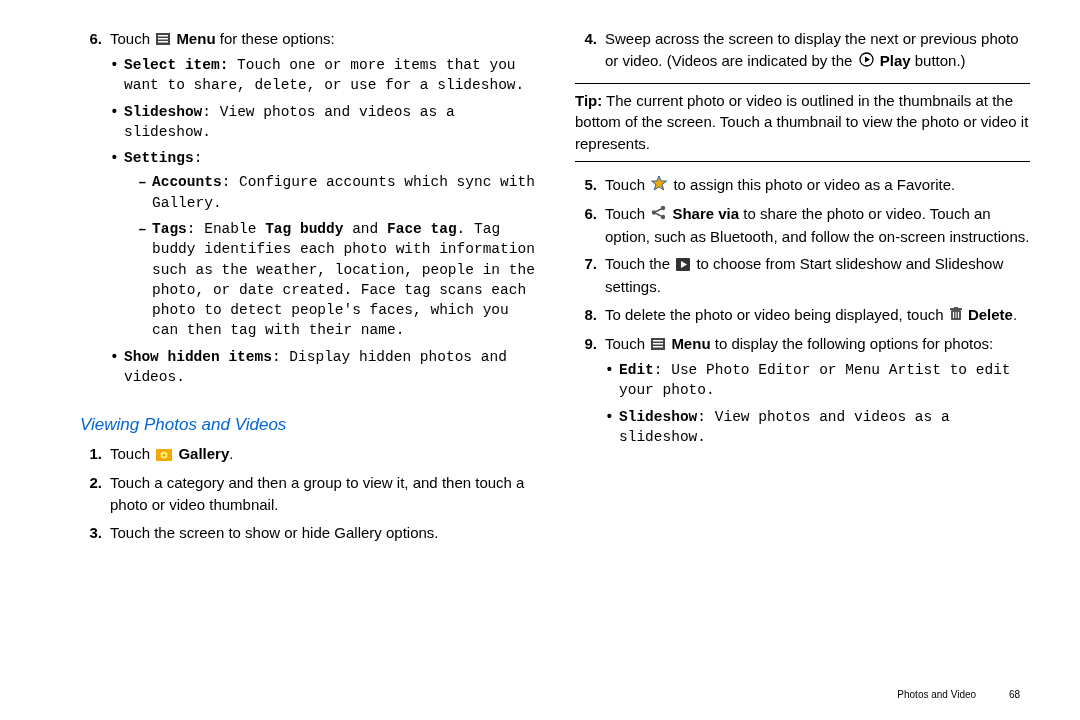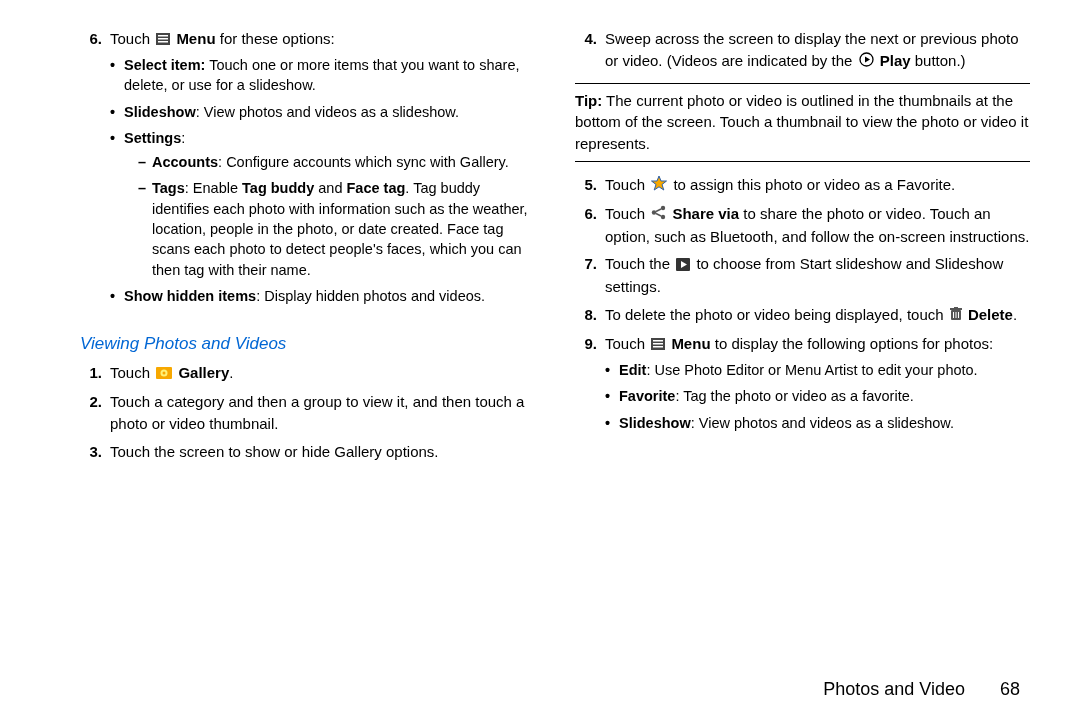--- a/index.html
+++ b/index.html
@@ -56,20 +56,21 @@
     list-style: none;
     margin: 4px 0 0 0;
     padding: 0;
   }
   ul.bullets > li {
     position: relative;
     padding-left: 14px;
     margin-bottom: 6px;
     line-height: 1.4;
     font-size: 14.5px;
+    font-family: Liberation Mono, monospace;
   }
   ul.bullets > li::before {
     content: "•";
     position: absolute;
     left: 0;
     font-weight: bold;
   }
   ul.dashes {
     list-style: none;
     margin: 4px 0 0 0;
@@ -97,21 +98,21 @@
     border-top: 1.5px solid #000;
     border-bottom: 1.5px solid #000;
     padding: 6px 0;
     margin: 10px 0 12px 0;
     line-height: 1.45;
   }
   .footer {
     position: absolute;
     bottom: 20px;
     right: 60px;
-    font-size: 18px;
+    font-size: 10px;
   }
   .footer-num {
     margin-left: 30px;
   }
 </style>
 </head>
 <body>
 
 <div class="page">
 
@@ -265,21 +266,20 @@
             <svg width="14" height="12" viewBox="0 0 14 12">
                 <rect x="0" y="0" width="14" height="12" fill="#444"></rect>
                 <rect x="2" y="2" width="10" height="1.5" fill="#fff"></rect>
                 <rect x="2" y="5" width="10" height="1.5" fill="#fff"></rect>
                 <rect x="2" y="8" width="10" height="1.5" fill="#fff"></rect>
               </svg>
           </span>
           <span class="b">Menu</span><span> to display the following options for photos:</span>
           <ul class="bullets">
             <li><span class="b">Edit</span><span>: Use Photo Editor or Menu Artist to edit your photo.</span></li>
-            <li><span class="b">Favorite</span><span>: Tag the photo or video as a favorite.</span></li>
             <li><span class="b">Slideshow</span><span>: View photos and videos as a slideshow.</span></li>
           </ul>
         </div>
       </li>
     </ol>
   </div>
 </div>
 
 <div class="footer">
   <span>Photos and Video</span>

